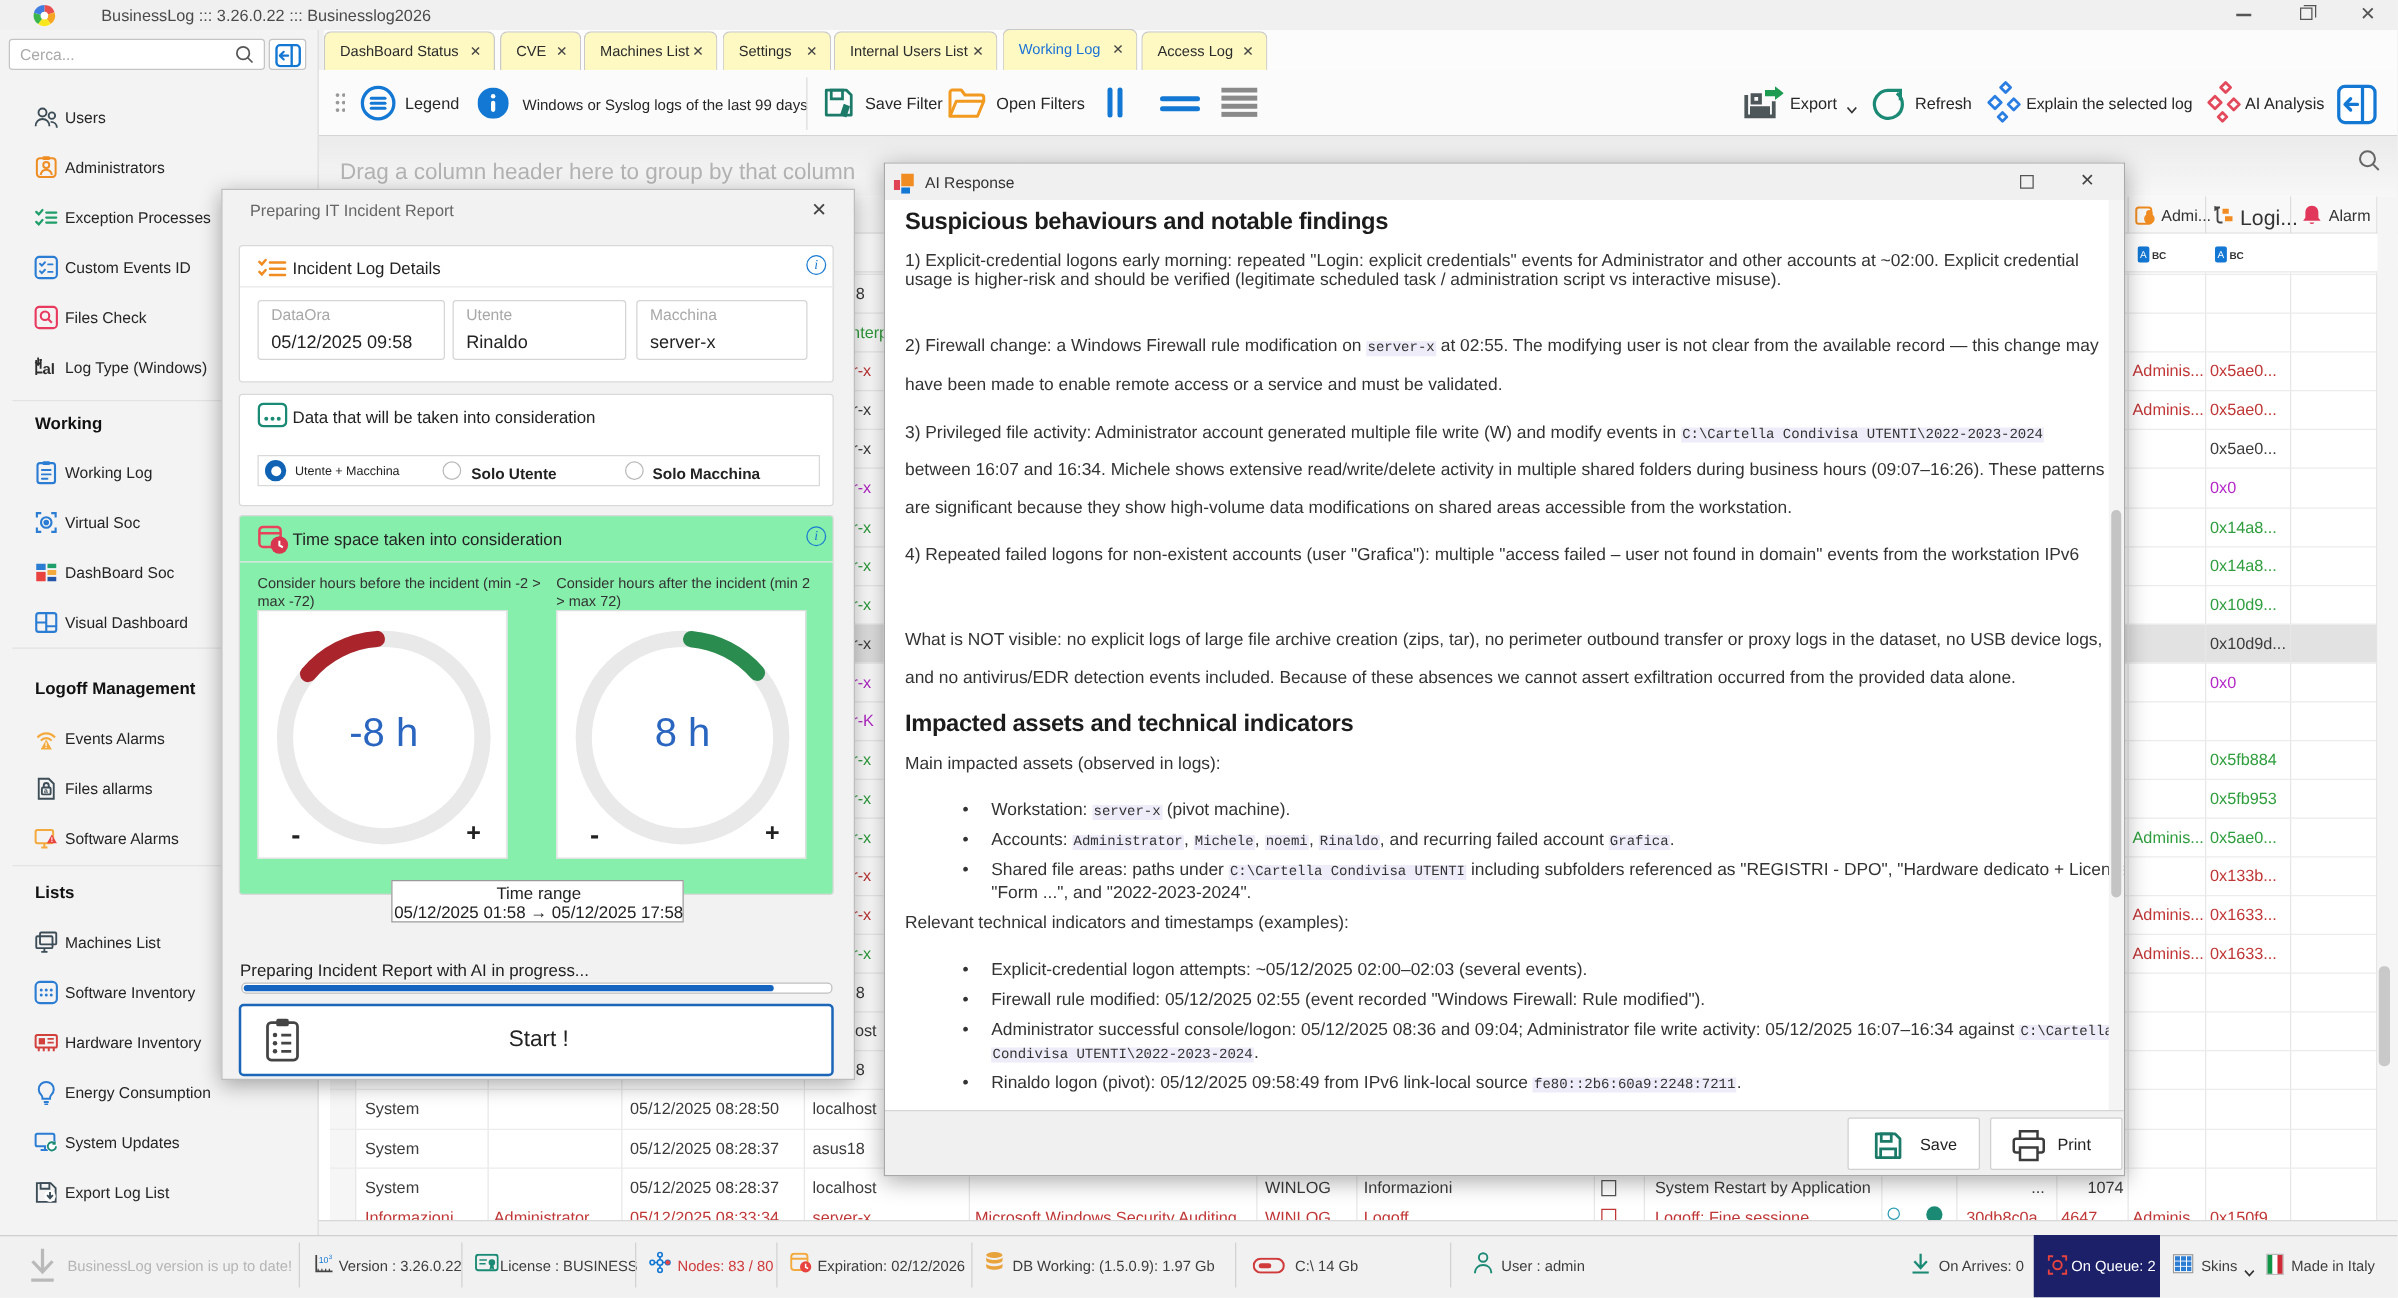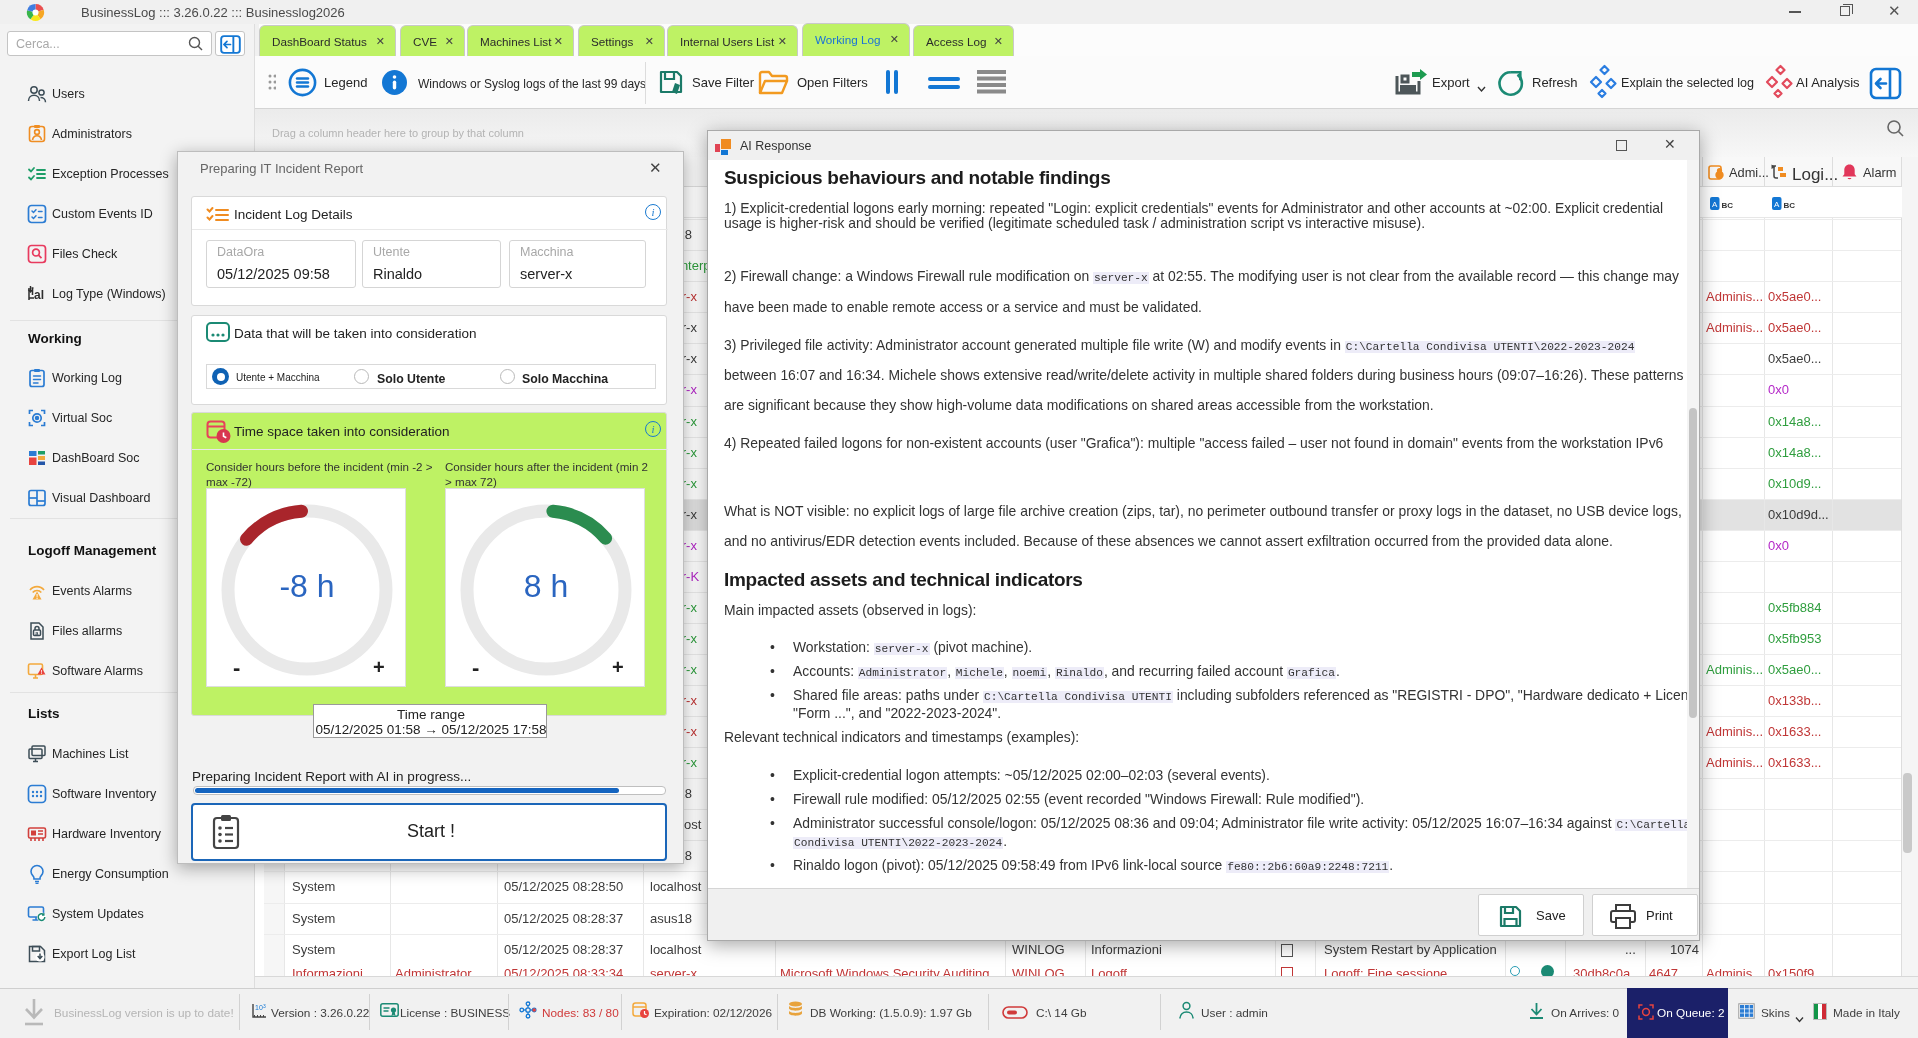--- a/index.html
+++ b/index.html
@@ -10,21 +10,21 @@
 .ct{position:absolute;font-size:13px;line-height:17px;white-space:nowrap;color:#3c3c3c}
 .red{color:#c03636}
 .grn{color:#2f9e3e}
 .pur{color:#b428c8}
 .blk{color:#3c3c3c}
 .vline{position:absolute;width:1px;background:#e7e7e7}
 .hline{position:absolute;height:1px;background:#ececec}
 .sbitem{position:absolute;left:52px;font-size:12.5px;color:#252525;white-space:nowrap}
 .sbhead{position:absolute;left:28px;font-size:13.5px;font-weight:bold;color:#111;white-space:nowrap}
 .sbicon{position:absolute;left:27px;width:20px;height:20px}
-.tab{position:absolute;top:25px;height:31px;background:#bef264;border:1px solid #c9c9c9;border-bottom:none;border-radius:6px 6px 0 0;font-size:11.7px;color:#2b2b2b}
+.tab{position:absolute;top:25px;height:31px;background:#fef9c3;border:1px solid #c9c9c9;border-bottom:none;border-radius:6px 6px 0 0;font-size:11.7px;color:#2b2b2b}
 .tab .tx{position:absolute;left:12px;top:9px}
 .tab .x{position:absolute;right:10px;top:9px;color:#444;font-size:11px}
 .tbtx{position:absolute;font-size:13px;color:#262626;white-space:nowrap}
 .aline{position:absolute;left:16px;font-size:13.9px;color:#333;white-space:nowrap;line-height:19px}
 .abul{position:absolute;left:85px;font-size:13.9px;color:#333;white-space:nowrap;line-height:19px}
 .abul:before{content:"•";position:absolute;left:-23px;font-size:14px}
 .cd{font-family:"Liberation Mono",monospace;font-size:11.2px;background:#edecf8;padding:0 1px}
 .stx{position:absolute;font-size:11.8px;color:#3d3d3d;white-space:nowrap;top:1006px}
 .ssep{position:absolute;top:994px;height:36px;width:1px;background:#d2d2d2}
 .ginfo{position:absolute;width:16px;height:16px;border:1.5px solid #1a7ad0;border-radius:50%;color:#1a7ad0;font-size:11px;text-align:center;line-height:14px;font-family:"Liberation Serif",serif;font-style:italic}
@@ -168,21 +168,21 @@
  </g>
 </svg>
 <div class="tbtx" style="left:1796px;top:75px">AI Analysis</div>
 <svg class="ab" style="left:1869px;top:67px" width="33" height="33" viewBox="0 0 33 33">
  <rect x="2" y="2" width="29" height="29" rx="5" fill="#fff" stroke="#1377d4" stroke-width="2.6"></rect>
  <line x1="21" y1="2" x2="21" y2="31" stroke="#1377d4" stroke-width="2.6"></line>
  <path d="M17 16.5 h-9 m3.5 -4.5 l-4.5 4.5 4.5 4.5" fill="none" stroke="#1377d4" stroke-width="2.6" stroke-linecap="round" stroke-linejoin="round"></path>
 </svg>
 
 <div class="ab" style="left:255px;top:109px;width:1663px;height:48px;background:linear-gradient(180deg,#ebebeb,#f7f7f7)"></div>
-<div class="ab nw" style="left:272px;top:127px;font-size:11px;color:#b3b3b3">Drag a column header here to group by that column</div>
+<div class="ab nw" style="left:272px;top:127px;font-size:18px;color:#b3b3b3">Drag a column header here to group by that column</div>
 <svg class="ab" style="left:1886px;top:119px" width="19" height="19" viewBox="0 0 19 19">
  <circle cx="8" cy="8" r="6" fill="none" stroke="#666" stroke-width="1.6"></circle>
       <line x1="12.5" y1="12.5" x2="17" y2="17" stroke="#666" stroke-width="1.6"></line>
 </svg>
 
 <div id="tbl" class="ab" style="left:255px;top:157px;width:1663px;height:819px;background:#fff;overflow:hidden">
 
  <div class="ab" style="left:0;top:0;width:1663px;height:30px;background:#f8f8f8;border-bottom:1px solid #ddd"></div>
 
  <div class="ab" style="left:9px;top:30px;width:21px;height:789px;background:#f6f6f6;border-right:1px solid #e7e7e7"></div>
@@ -706,21 +706,21 @@
   <div class="ab" style="left:14px;top:48px;width:450px;height:25px;border:1px solid #d9d9d9;background:#fff"></div>
   <div class="ab" style="left:20px;top:52px;width:17px;height:17px;border-radius:50%;background:#0f62b4"></div>
   <div class="ab" style="left:24.5px;top:56.5px;width:8px;height:8px;border-radius:50%;background:#fff"></div>
   <div class="ab nw" style="left:44px;top:56px;font-size:10px;font-weight:normal;color:#222">Utente + Macchina</div>
   <div class="ab" style="left:162px;top:53px;width:15px;height:15px;border-radius:50%;border:1.5px solid #b9b9b9;background:#fff"></div>
   <div class="ab nw" style="left:185px;top:56px;font-size:12.3px;font-weight:bold;color:#222">Solo Utente</div>
   <div class="ab" style="left:308px;top:53px;width:15px;height:15px;border-radius:50%;border:1.5px solid #b9b9b9;background:#fff"></div>
   <div class="ab nw" style="left:330px;top:56px;font-size:12.3px;font-weight:bold;color:#222">Solo Macchina</div>
  </div>
 
- <div class="ab" style="left:13px;top:260px;width:476px;height:304px;background:#bef264;border:1px solid #d9d9d9;border-radius:3px">
+ <div class="ab" style="left:13px;top:260px;width:476px;height:304px;background:#86efac;border:1px solid #d9d9d9;border-radius:3px">
   <svg class="ab" style="left:14px;top:6px" width="26" height="26" viewBox="0 0 26 26">
           <rect x="1.5" y="2.5" width="17" height="16" rx="3" fill="none" stroke="#e8435a" stroke-width="2"></rect>
           <path d="M1.5 7.5 h17" stroke="#e8435a" stroke-width="2"></path>
           <circle cx="17.5" cy="17" r="7" fill="#d8374f"></circle>
           <path d="M17.5 13.5 v3.8 l2.8 1.5" fill="none" stroke="#fff" stroke-width="1.6"></path>
         </svg>
   <div class="ab nw" style="left:42px;top:11px;font-size:13.5px;color:#222">Time space taken into consideration</div>
   <div class="ginfo" style="left:453px;top:8px">i</div>
   <div class="ab" style="left:0;top:36px;width:476px;height:1px;background:#e8e8e8"></div>
   <div class="ab nw" style="left:14px;top:46px;font-size:11.6px;color:#333;line-height:15px">Consider hours before the incident (min -2 &gt;<br>max -72)</div>

